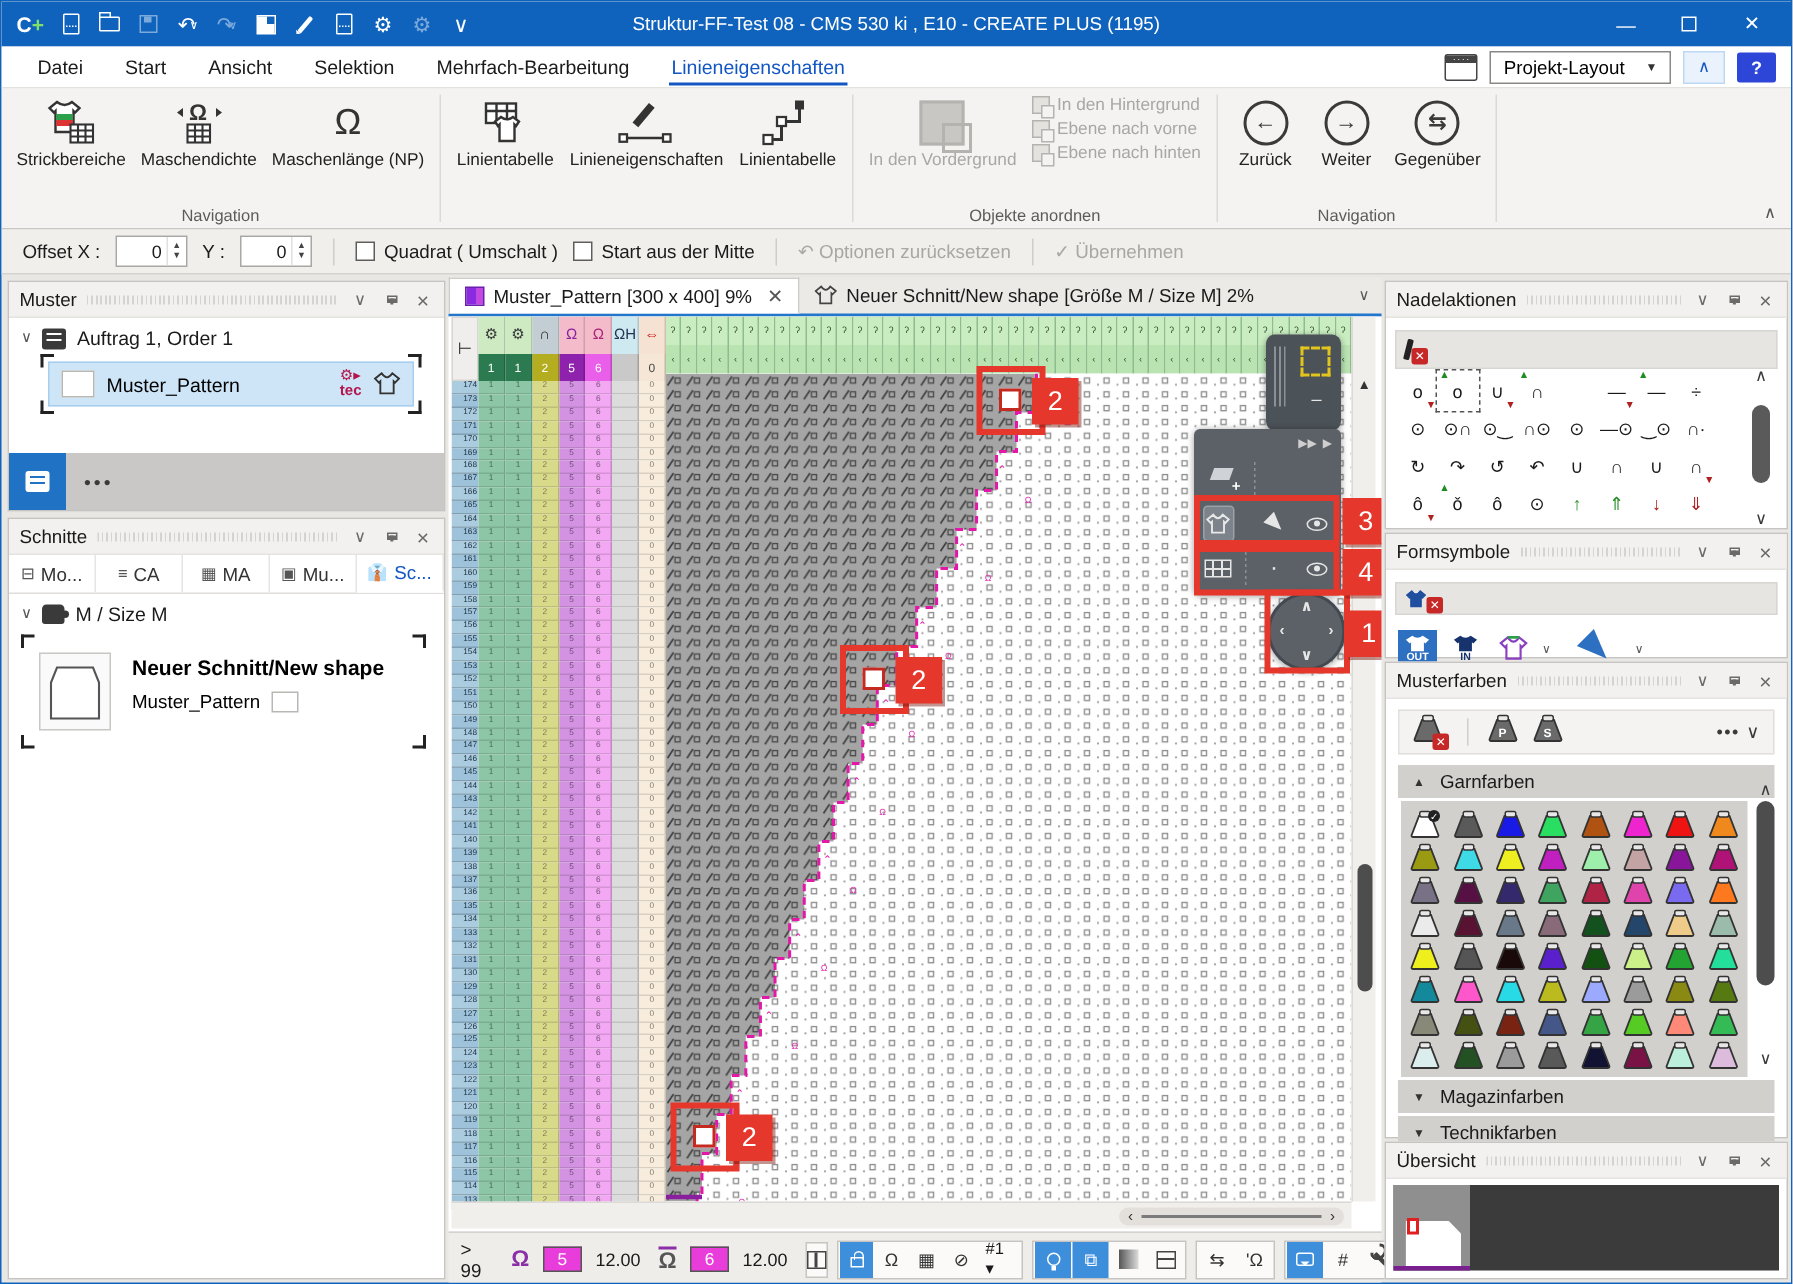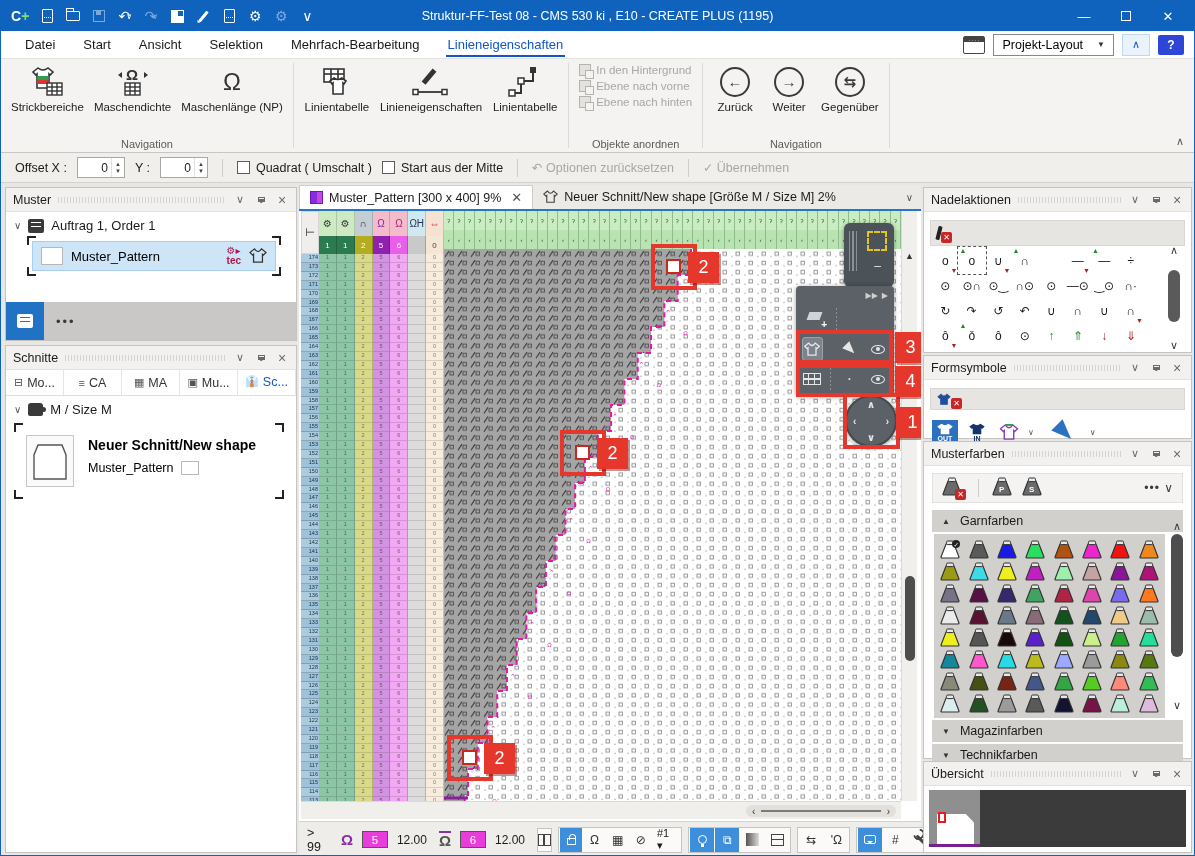--- a/index.html
+++ b/index.html
@@ -369,20 +369,26 @@
               <rect x="2" y="25" width="6" height="6" fill="#fff" stroke="#333" stroke-width="1.5"></rect>
               <rect x="11" y="13" width="6" height="6" fill="#fff" stroke="#333" stroke-width="1.5"></rect>
               <rect x="23" y="2" width="6" height="6" fill="#333"></rect>
             </svg>
         </span>
         <span>Linientabelle</span>
       </div>
       </div>
     <div class="rsep"></div>
     <div class="rgroup">
+      <div class="rbtn disabled">
+        <span class="ric">
+            <span class="bigfront"></span>
+          </span>
+        <span>In den Vordergrund</span>
+      </div>
       <div class="rstack">
         <div class="rsmall">
           <span class="sqico"></span>
           <span>In den Hintergrund</span>
         </div>
         <div class="rsmall">
           <span class="sqico"></span>
           <span>Ebene nach vorne</span>
         </div>
         <div class="rsmall">

